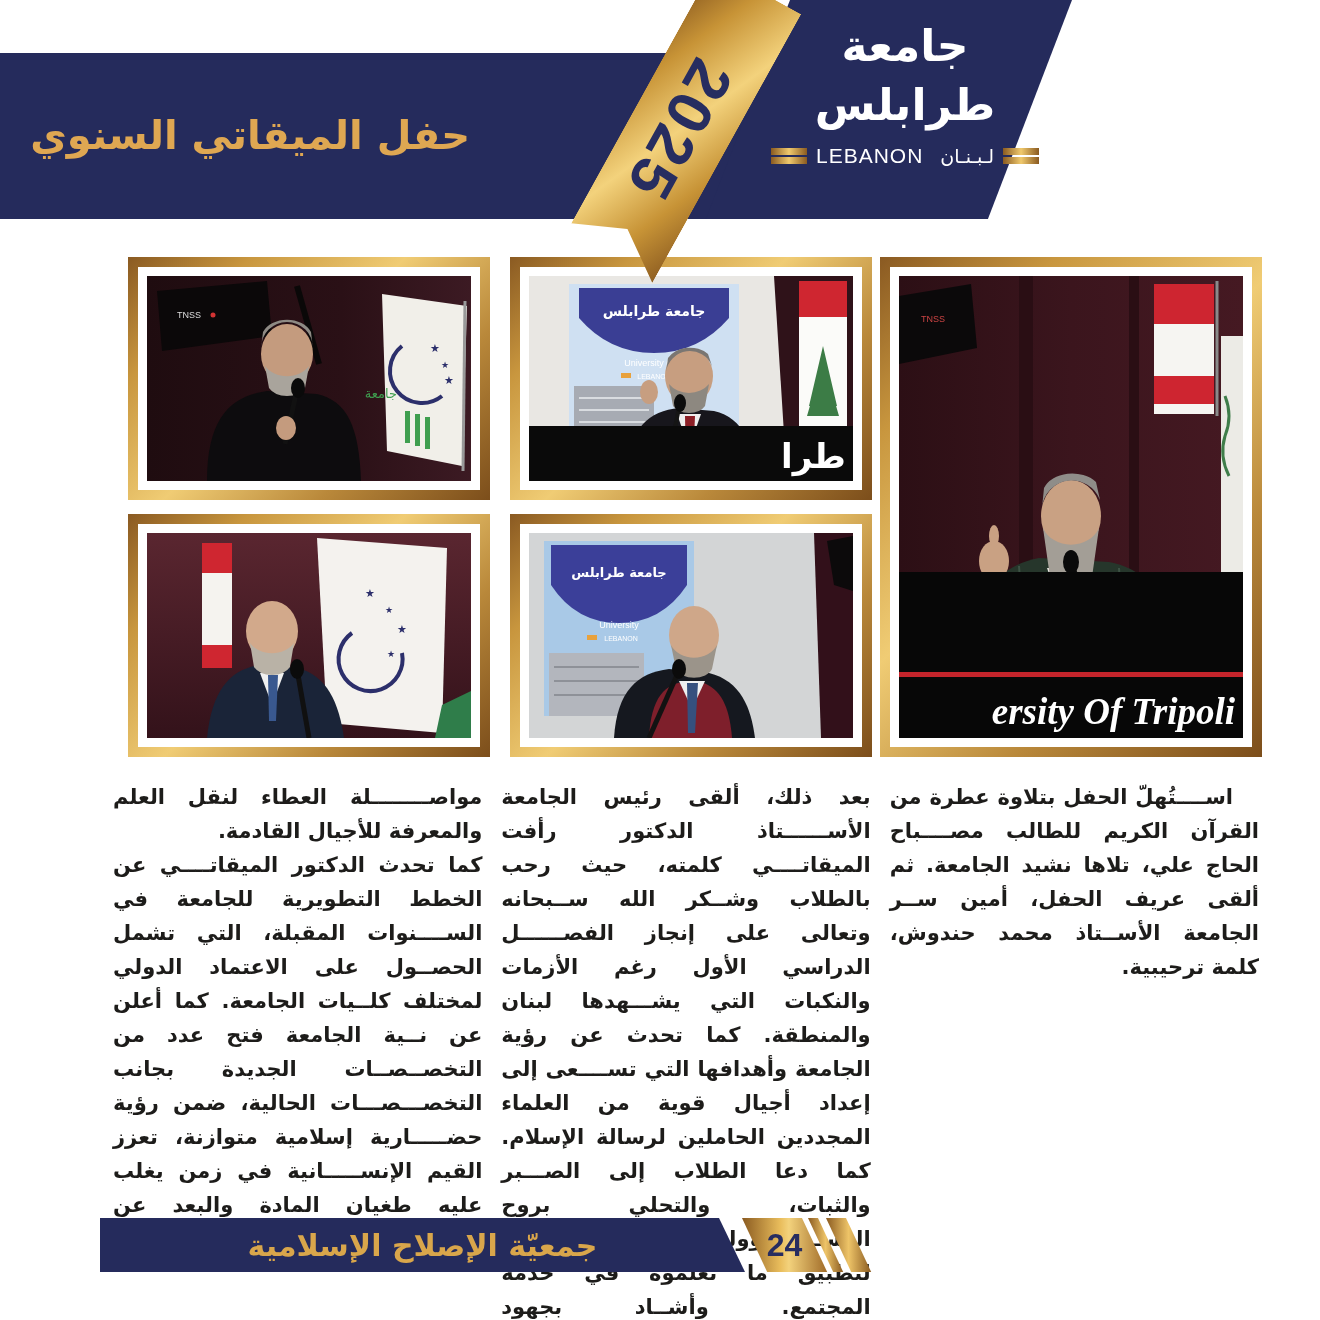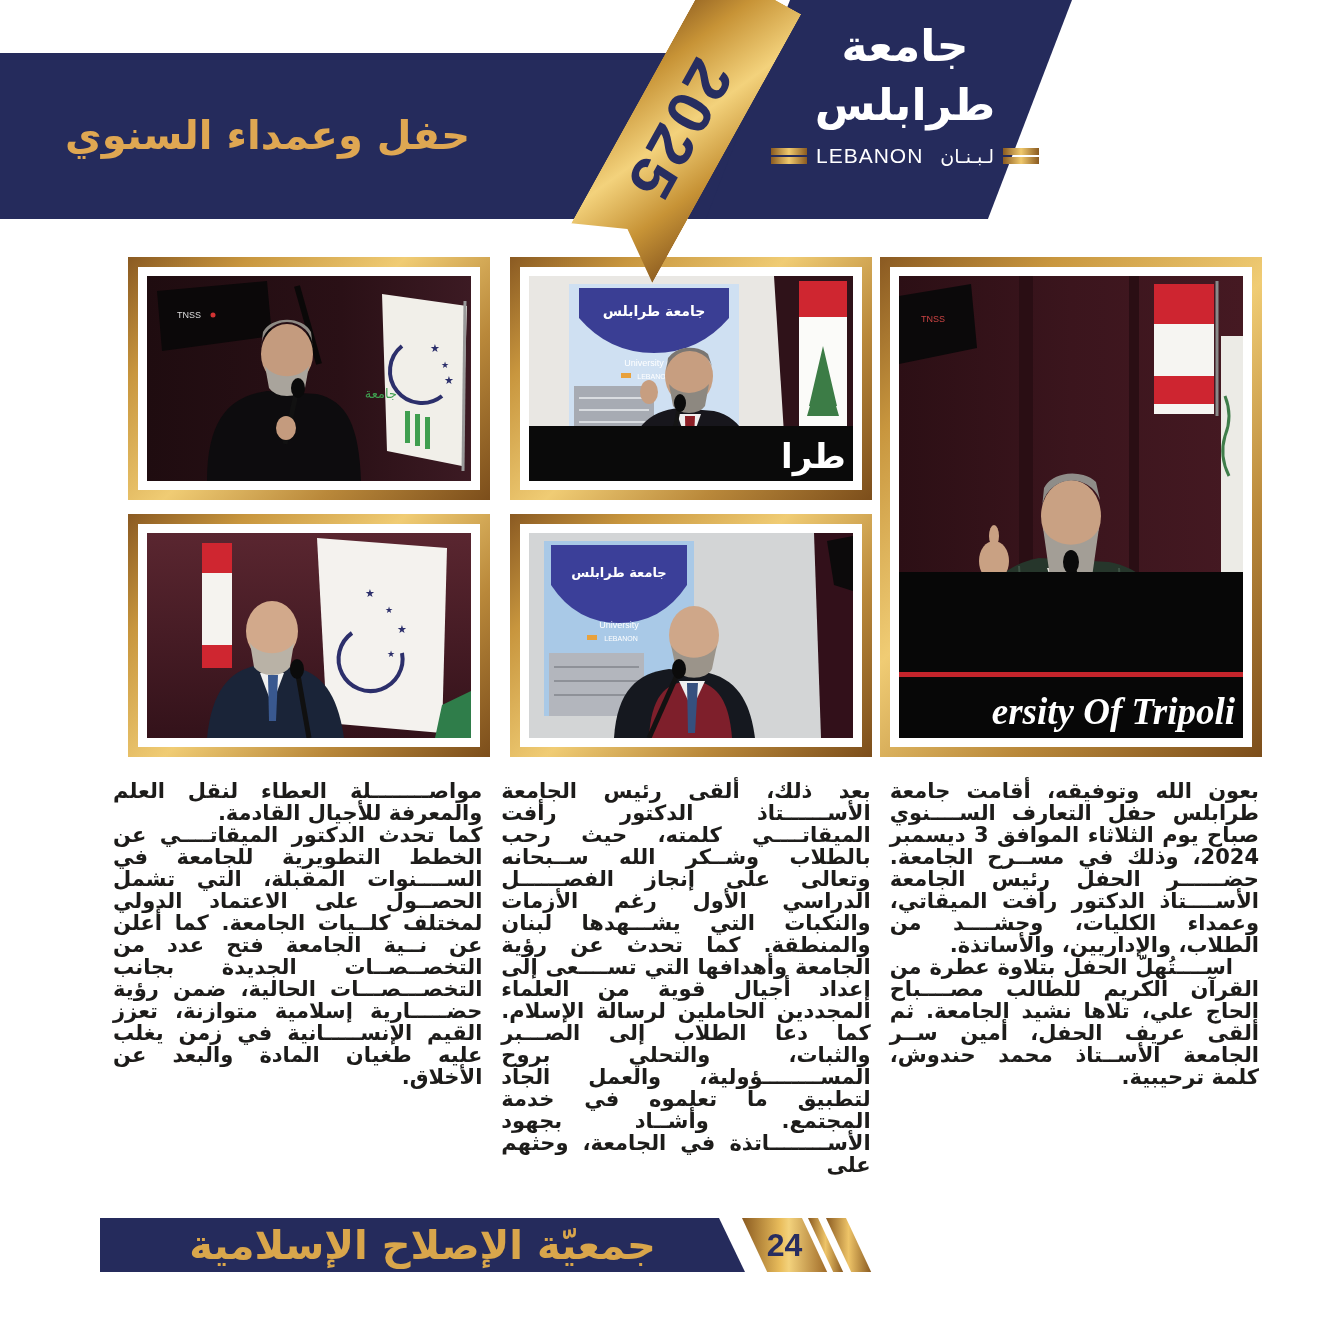--- a/index.html
+++ b/index.html
@@ -32,48 +32,48 @@
   .mat{width:100%;height:100%;box-sizing:border-box;background:#fff;padding:9px;}
   .scene{display:block;width:100%;height:100%;}
   .f1{left:128px;top:257px;width:362px;height:243px;}
   .f2{left:510px;top:257px;width:362px;height:243px;}
   .f3{left:128px;top:514px;width:362px;height:243px;}
   .f4{left:510px;top:514px;width:362px;height:243px;}
   .f5{left:880px;top:257px;width:382px;height:500px;}
   
   .article{position:absolute;left:113px;top:780px;width:1146px;display:flex;gap:19px;direction:rtl;}
   .col{flex:1;min-width:0;}
-  .col p{margin:0;font-size:21px;line-height:22px;font-weight:bold;color:#1d1c1a;
+  .col p{margin:0;font-size:21px;line-height:34px;font-weight:bold;color:#1d1c1a;
          text-align:justify;}
   .col p.indent{text-indent:26px;}
   
   .footer-band{position:absolute;left:100px;top:1218px;width:645px;height:54px;background:#252b5c;
      clip-path:polygon(0 0,calc(100% - 26px) 0,100% 100%,0 100%);
      display:flex;align-items:center;justify-content:center;}
-  .association{color:#d9a64b;font-size:40px;font-weight:bold;direction:rtl;}
+  .association{color:#d9a64b;font-size:30px;font-weight:bold;direction:rtl;}
   .page-tab{position:absolute;left:742px;top:1218px;width:60px;height:54px;
      background:linear-gradient(115deg,#8a5a20,#e9bd5c 45%,#f3d27c 55%,#a06b28);
      transform:skewX(25deg);transform-origin:0 0;
      display:flex;align-items:center;justify-content:center;}
   .page-tab span{transform:skewX(-25deg);color:#272d60;font-size:32px;font-weight:bold;
      font-family:"Liberation Sans",sans-serif;}
   .stripe{position:absolute;top:1218px;height:54px;transform:skewX(25deg);transform-origin:0 0;
      background:linear-gradient(115deg,#8a5a20,#eec468 50%,#8a5a20);}
   .stripe.s1{left:808px;width:10px;}
   .stripe.s2{left:826px;width:20px;}
 </style>
 </head>
 <body>
 
 <div class="page">
 
   <header>
     <div class="band-left"></div>
     <div class="hdr-para"></div>
-    <h1 class="page-title">حفل وعمداء السنوي</h1>
+    <h1 class="page-title">حفل الميقاتي السنوي</h1>
     <div class="ribbon">
       <span>2025</span>
     </div>
     <div class="logo">
       <div class="logo-ar">جامعة طرابلس</div>
       <div class="lebanon-row">
         <span class="gold-bars">
             <i></i>
             <i></i>
           </span>
@@ -250,21 +250,20 @@
         <rect x="0" y="296" width="344" height="166" fill="#070707"></rect>
         <text x="350" y="380" font-size="52" font-weight="bold" fill="#ffffff" text-anchor="end" direction="rtl">جامعة طراب</text>
         <rect x="0" y="396" width="344" height="5" fill="#c4242b"></rect>
         <text x="336" y="448" font-size="37" font-weight="bold" font-style="italic" fill="#ffffff" text-anchor="end" font-family="Liberation Serif">ersity Of Tripoli</text>
       </svg>
     </div>
   </figure>
 
   <section class="article">
     <div class="col">
-      <p>بعون الله وتوفيقه، أقامت جامعة طرابلس حفل التعارف الســــنوي صباح يوم الثلاثاء الموافق 3 ديسمبر 2024، وذلك في مســرح الجامعة. حضــــــر الحفل رئيس الجامعة الأســــتاذ الدكتور رأفت الميقاتي، وعمداء الكليات، وحشــــد من الطلاب، والإداريين، والأساتذة.</p>
       <p class="indent">اســــتُهلّ الحفل بتلاوة عطرة من القرآن الكريم للطالب مصــــباح الحاج علي، تلاها نشيد الجامعة. ثم ألقى عريف الحفل، أمين ســر الجامعة الأســتاذ محمد حندوش، كلمة ترحيبية.</p>
     </div>
     <div class="col">
       <p>بعد ذلك، ألقى رئيس الجامعة الأســــــتاذ الدكتور رأفت الميقاتــــي كلمته، حيث رحب بالطلاب وشــكر الله ســبحانه وتعالى على إنجاز الفصــــــل الدراسي الأول رغم الأزمات والنكبات التي يشـــهدها لبنان والمنطقة. كما تحدث عن رؤية الجامعة وأهدافها التي تســــعى إلى إعداد أجيال قوية من العلماء المجددين الحاملين لرسالة الإسلام. كما دعا الطلاب إلى الصـــبر والثبات، والتحلي بروح المســــــــؤولية، والعمل الجاد لتطبيق ما تعلموه في خدمة المجتمع. وأشــاد بجهود الأســــــــاتذة في الجامعة، وحثهم على</p>
     </div>
     <div class="col">
       <p>مواصــــــــلة العطاء لنقل العلم والمعرفة للأجيال القادمة.</p>
       <p>كما تحدث الدكتور الميقاتــــي عن الخطط التطويرية للجامعة في الســــنوات المقبلة، التي تشمل الحصــول على الاعتماد الدولي لمختلف كلــيات الجامعة. كما أعلن عن نــية الجامعة فتح عدد من التخصــصــات الجديدة بجانب التخصـــصـــات الحالية، ضمن رؤية حضـــــارية إسلامية متوازنة، تعزز القيم الإنســـــانية في زمن يغلب عليه طغيان المادة والبعد عن الأخلاق.</p>
     </div>
   </section>

